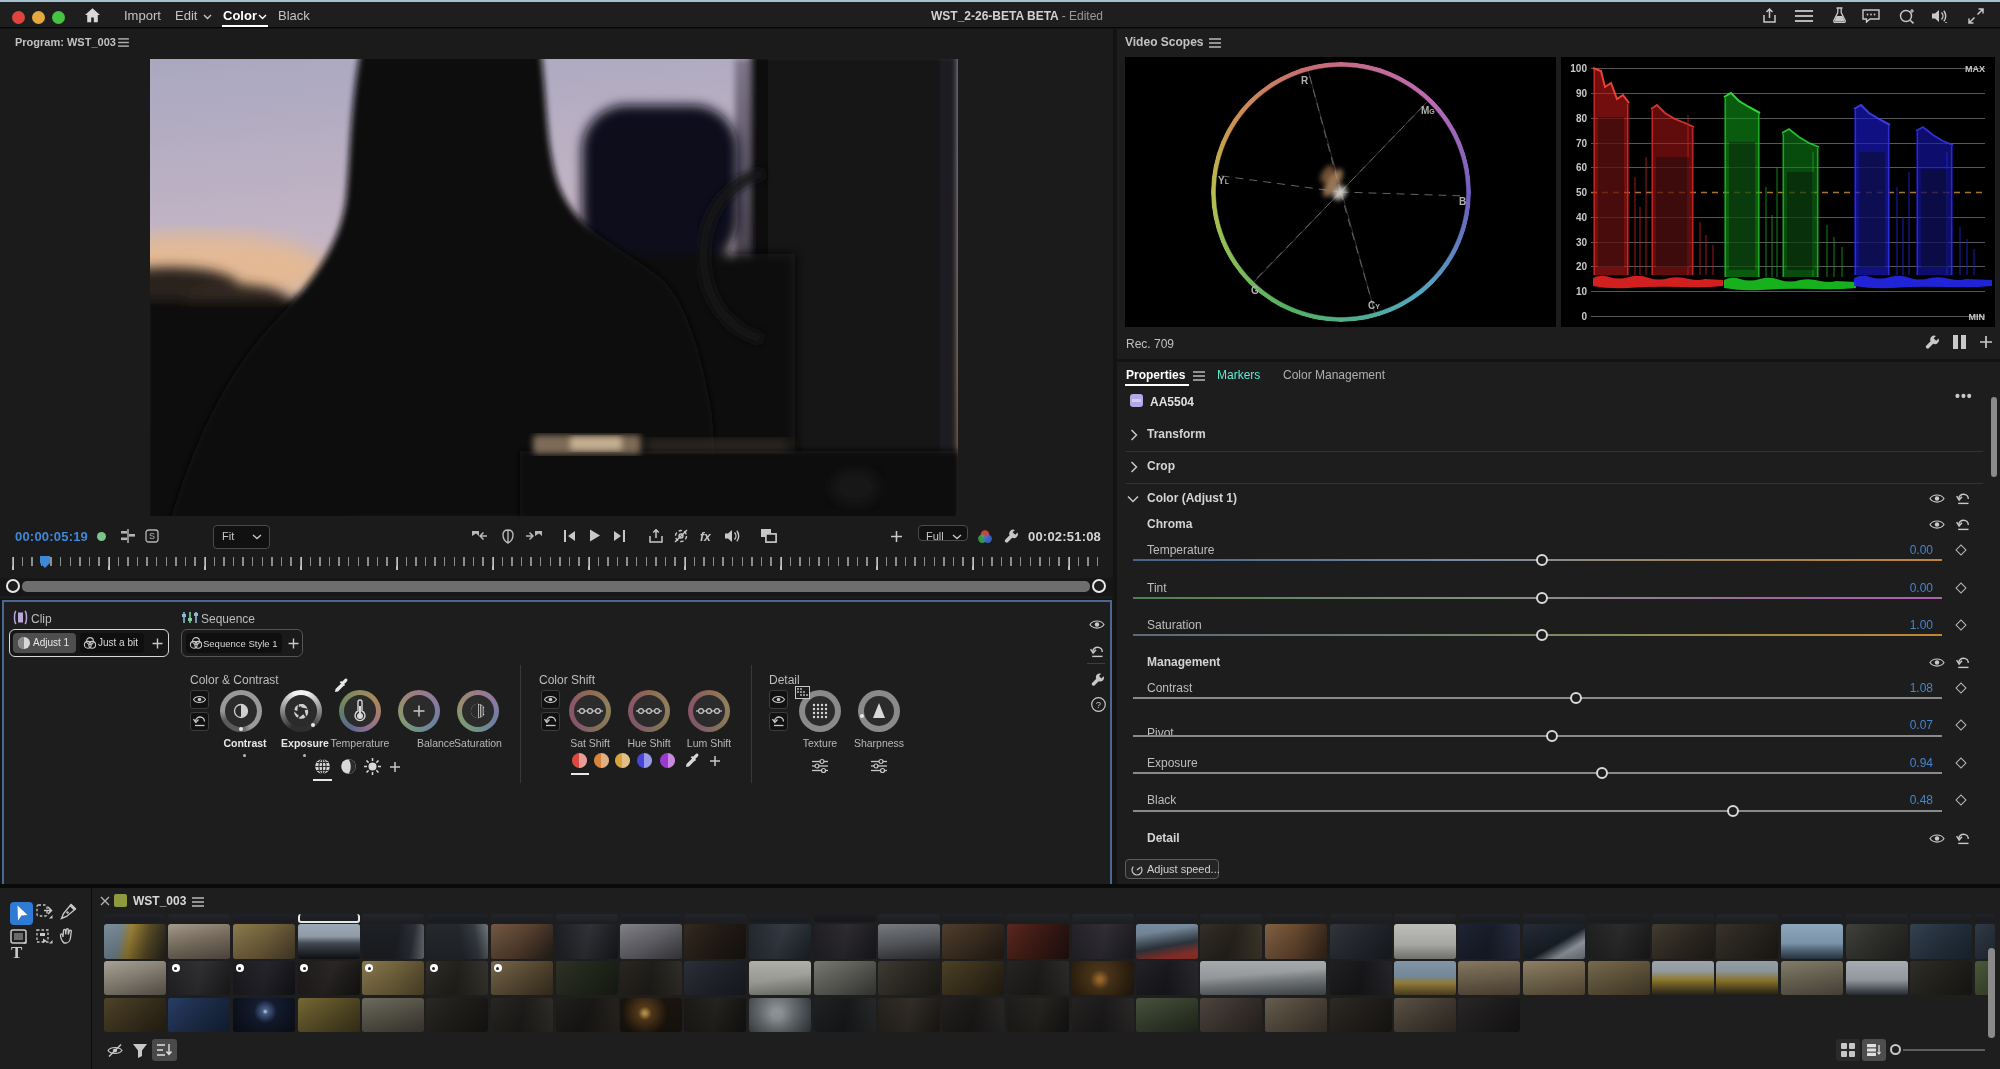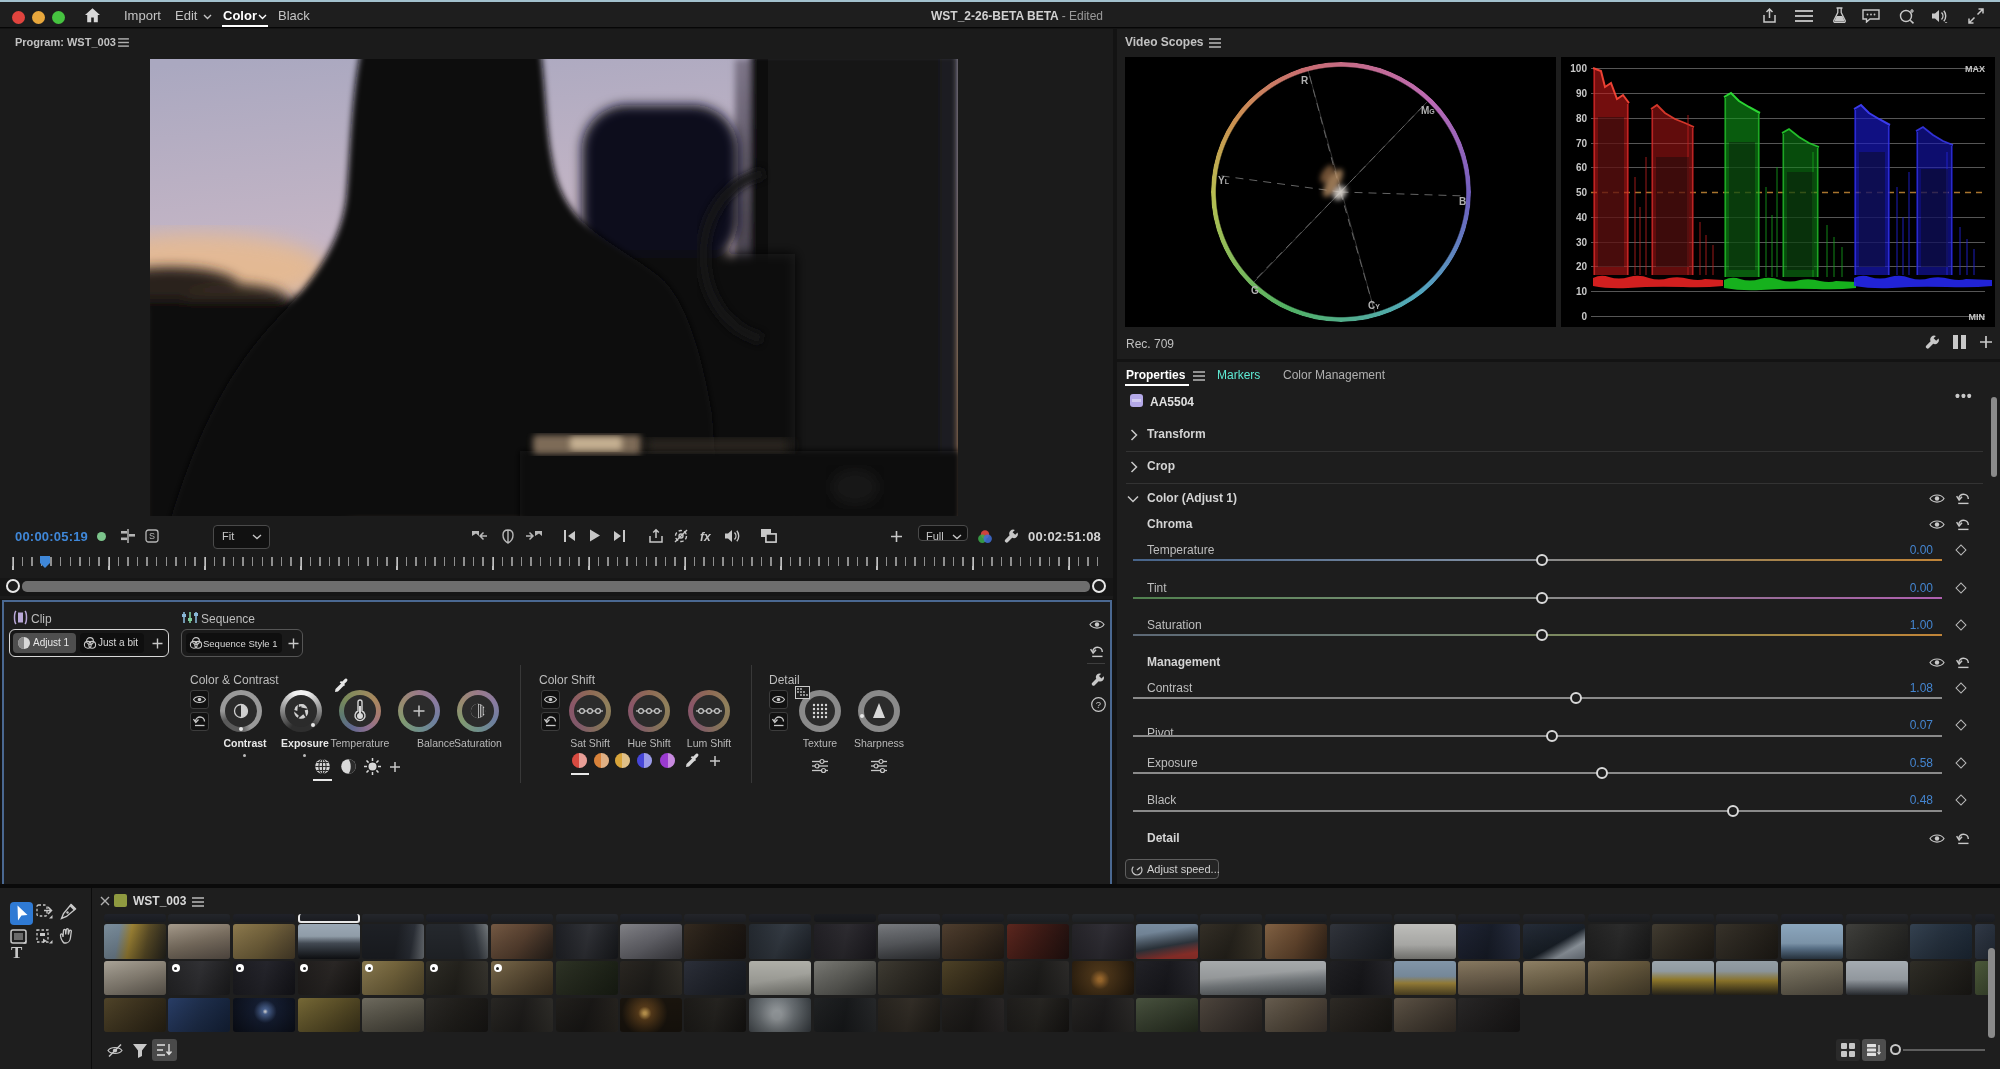--- a/index.html
+++ b/index.html
@@ -790,21 +790,21 @@
     <div class="strack" style="top:335px;background:#8a8a8a;"></div>
     <div class="shandle" style="left:453px;top:330px;"></div>
 
     <span class="abs" style="left:30px;top:356px;font-size:12px;color:#bdbdbd;margin-top:8px;">Pivot</span>
     <span class="sval" style="top:356px;">0.07</span>
     <div class="diam" style="top:359px;"></div>
     <div class="strack" style="top:373px;background:#8a8a8a;"></div>
     <div class="shandle" style="left:429px;top:368px;"></div>
 
     <span class="abs" style="left:30px;top:394px;font-size:12px;color:#bdbdbd;">Exposure</span>
-    <span class="sval" style="top:394px;">0.58</span>
+    <span class="sval" style="top:394px;">0.94</span>
     <div class="diam" style="top:397px;"></div>
     <div class="strack" style="top:410px;background:#8a8a8a;"></div>
     <div class="shandle" style="left:479px;top:405px;"></div>
 
     <span class="abs" style="left:30px;top:431px;font-size:12px;color:#bdbdbd;">Black</span>
     <span class="sval" style="top:431px;">0.48</span>
     <div class="diam" style="top:434px;"></div>
     <div class="strack" style="top:448px;background:#8a8a8a;"></div>
     <div class="shandle" style="left:610px;top:443px;"></div>
     <span class="abs" style="left:30px;top:469px;font-size:12px;font-weight:bold;color:#d4d4d4;">Detail</span>

